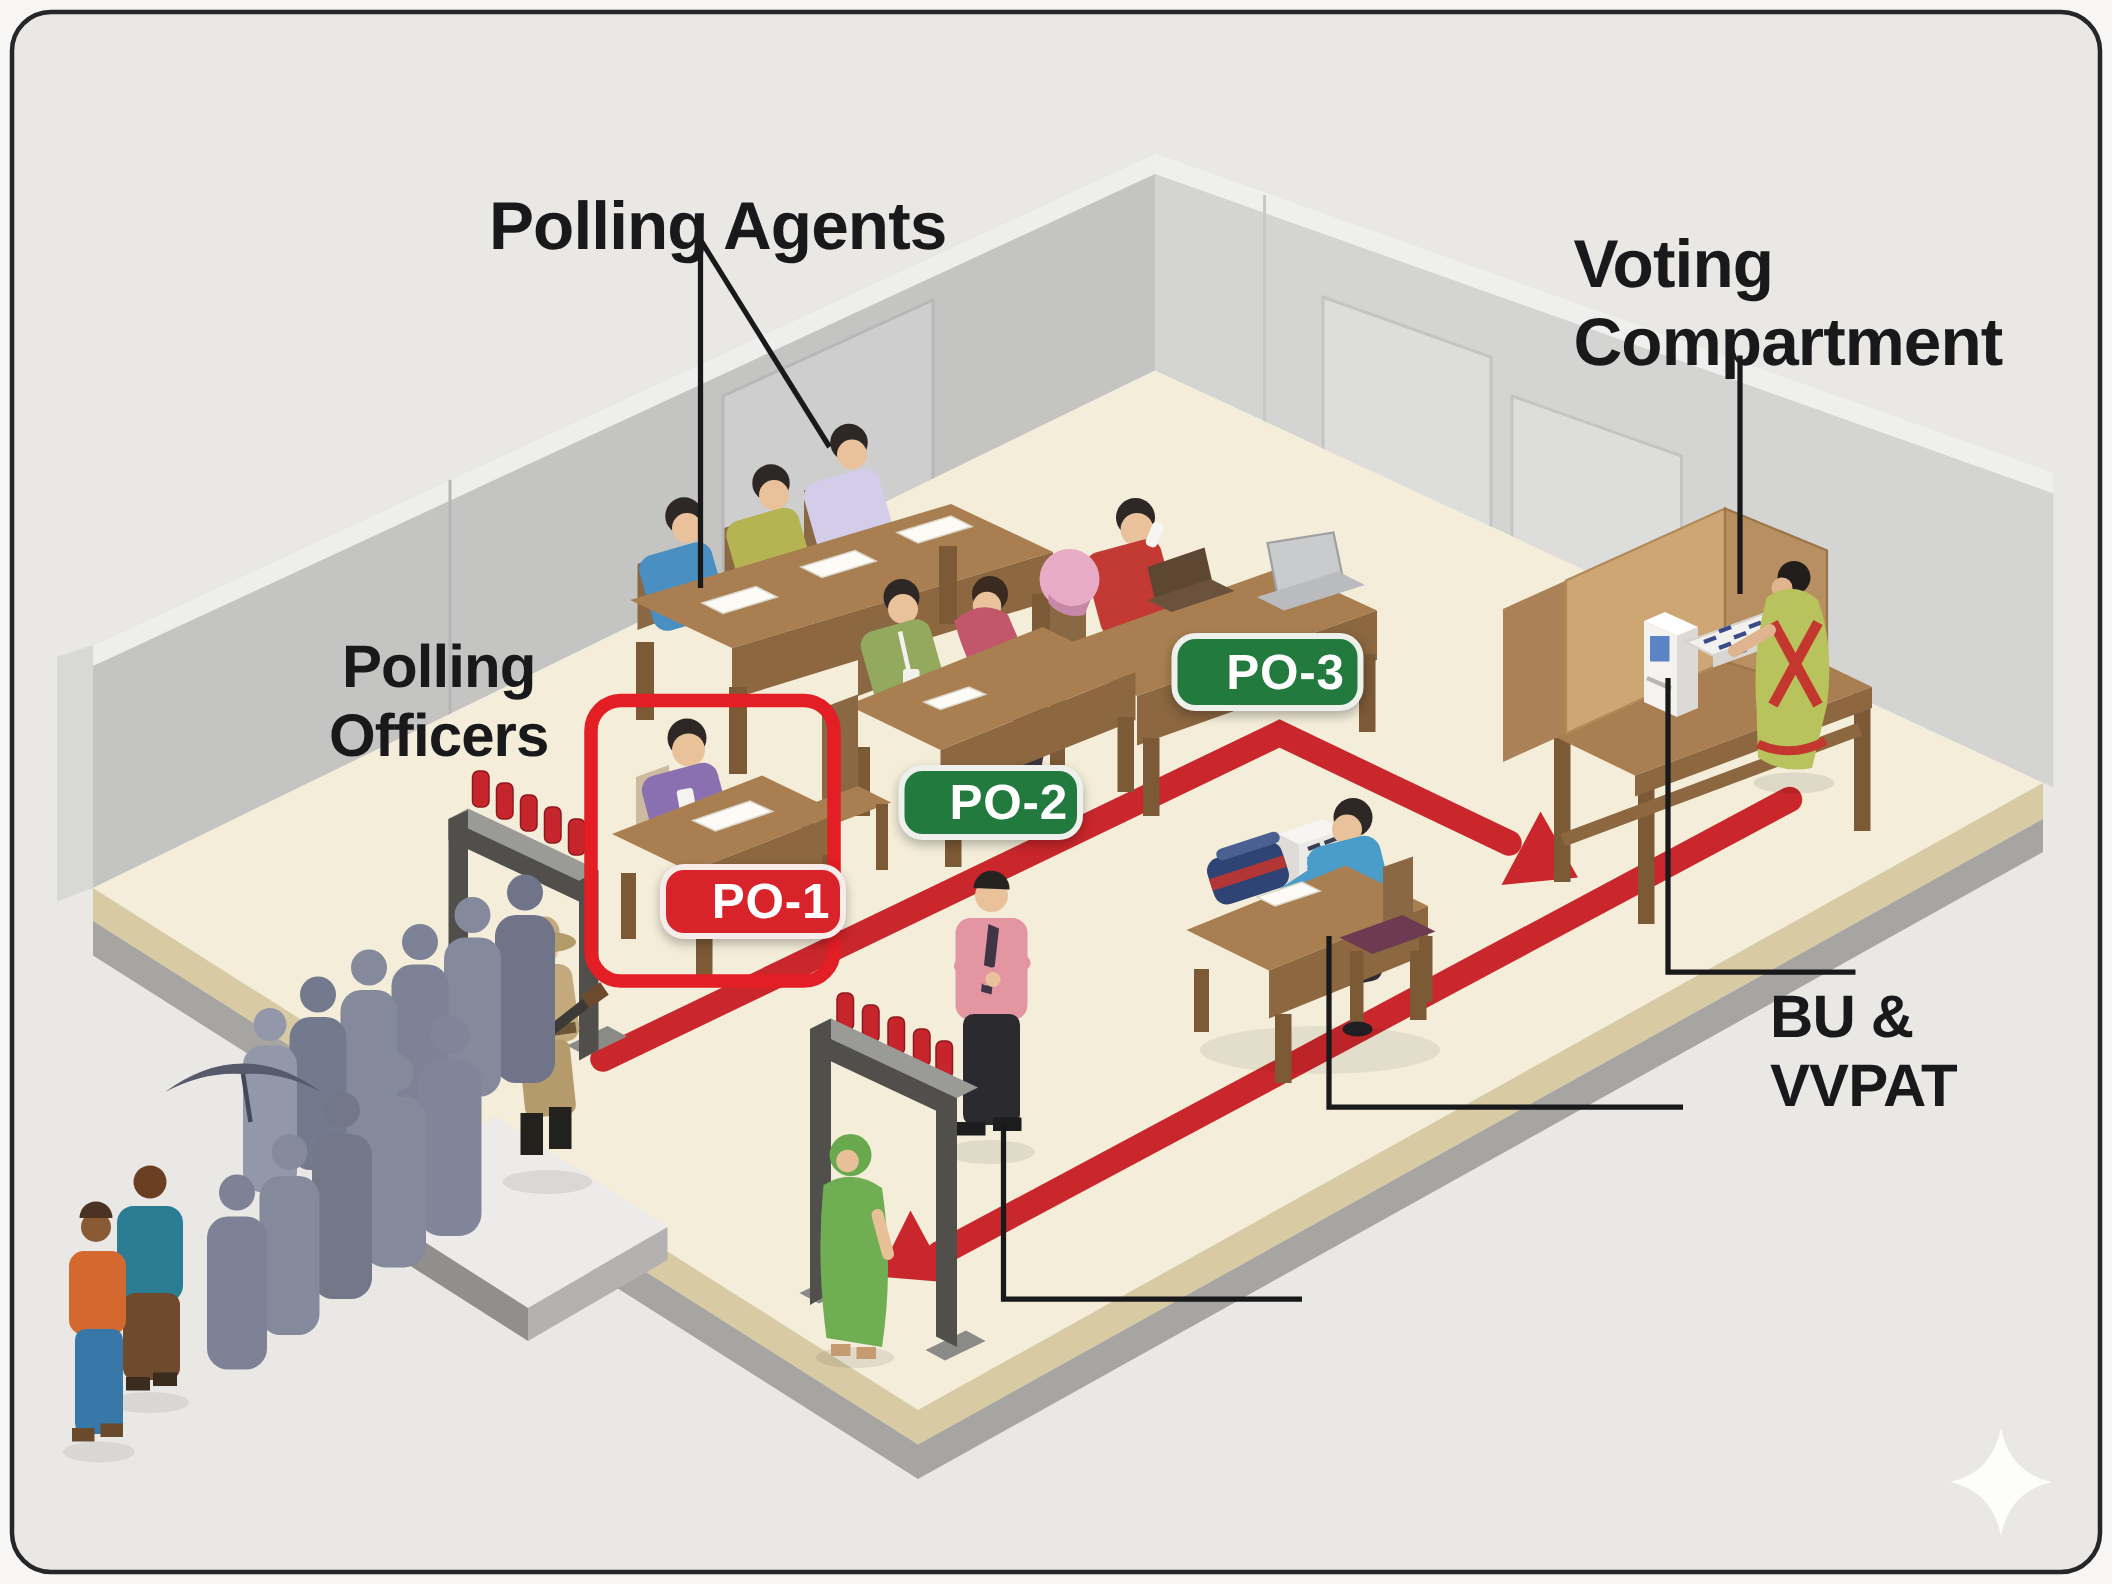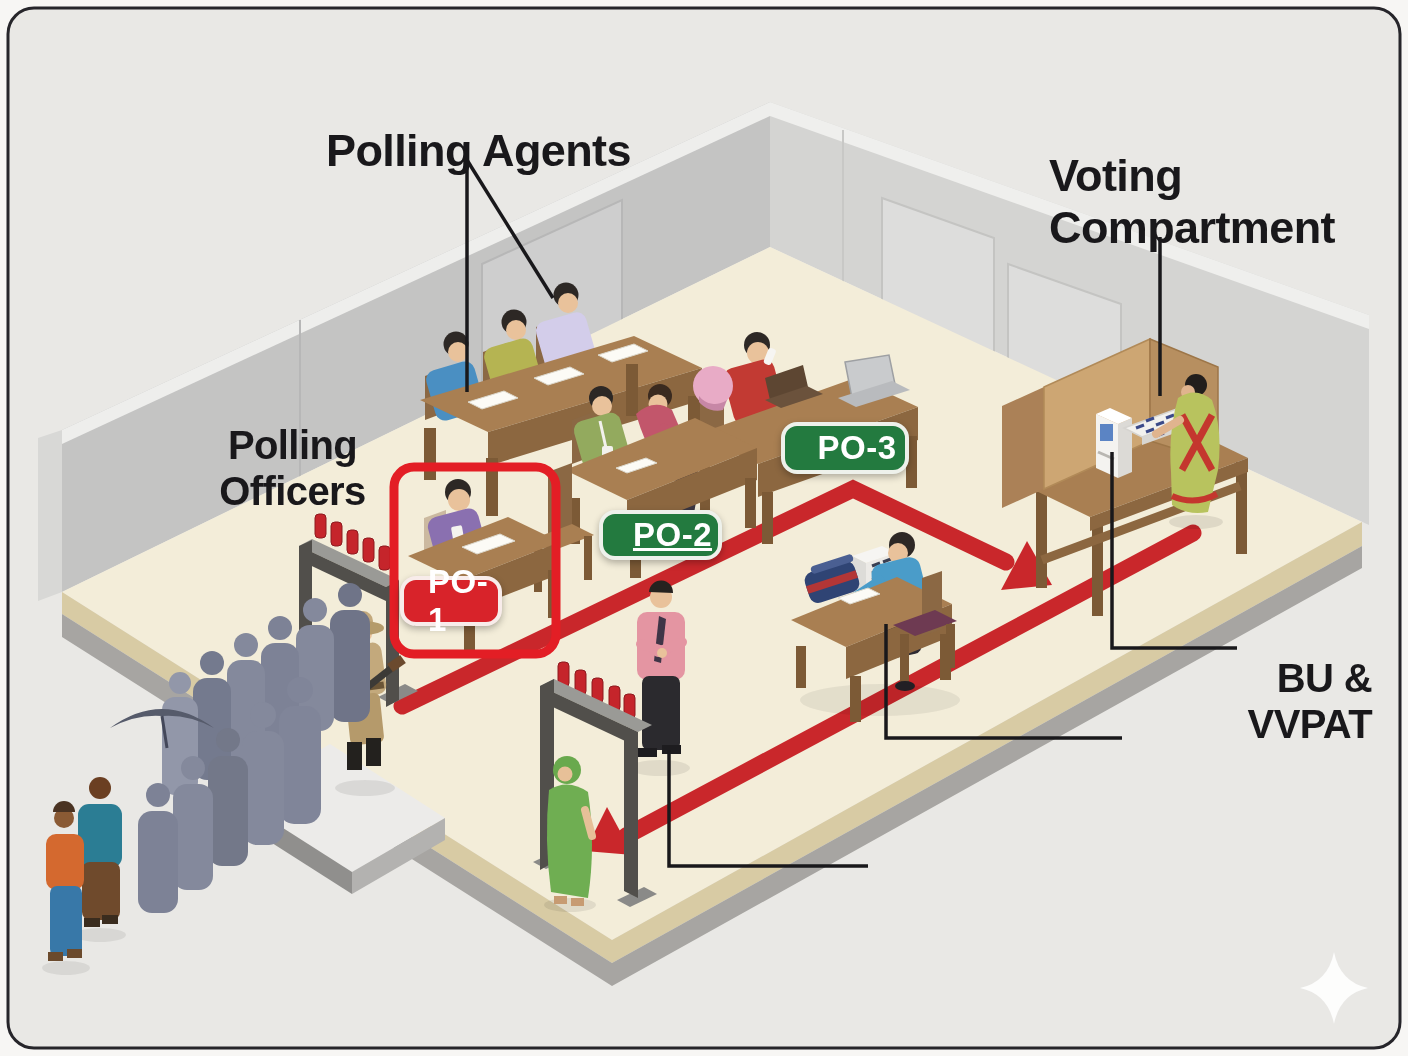--- a/index.html
+++ b/index.html
@@ -4,28 +4,28 @@
 <style>
   html,body{margin:0;padding:0;background:var(--page,#f7f6f4);}
   .stage{position:relative;width:1408px;height:1056px;overflow:hidden;
          font-family:"Liberation Sans",sans-serif;background:var(--page,#f7f6f4);}
   .stage svg{position:absolute;left:0;top:0;}
   .lbl{position:absolute;font-weight:700;color:var(--ink,#19181b);
        white-space:pre-line;letter-spacing:-0.6px;line-height:1.16;margin-top:24px;}
   .lbl-polling-agents{left:326px;top:101px;font-size:45px;}
   .lbl-voting-compartment{left:1049px;top:126px;font-size:45px;}
   .lbl-polling-officers{left:170px;top:398px;width:245px;text-align:center;font-size:40px;}
-  .lbl-bu-vvpat{left:1180px;top:631px;width:192px;text-align:right;font-size:40px;}
+  .lbl-bu-vvpat{left:1180px;top:631px;width:192px;font-size:40px;}
   .lbl-presiding-officer{left:1060px;top:731px;width:315px;text-align:center;font-size:43px;}
   .badge{position:absolute;display:flex;align-items:center;justify-content:center;
          box-sizing:border-box;color:#fff;font-weight:700;font-size:33px;
          border:4px solid rgba(250,248,244,.95);border-radius:16px;
          box-shadow:0 3px 7px rgba(0,0,0,.28);letter-spacing:.5px;padding-left:24px;}
-  .badge-po1{left:400px;top:576px;width:102px;height:50px;background:var(--badge-red,#d8232a);}
-  .badge-po2{left:599px;top:510px;width:123px;height:50px;background:var(--badge-green,#237a3f);text-decoration:underline;}
+  .badge-po1{left:440px;top:576px;width:124px;height:50px;background:var(--badge-red,#d8232a);}
+  .badge-po2{left:599px;top:510px;width:123px;height:50px;background:var(--badge-green,#237a3f);}
   .badge-po3{left:781px;top:422px;width:128px;height:52px;background:var(--badge-green,#237a3f);}
   
   .floor{fill:var(--floor-cream,#f3edd9);} .floorEdge{fill:var(--floor-edge-tan,#d8cba4);}
   .wallL{fill:var(--wall-left,#c4c4c3);} .wallR{fill:var(--wall-right,#d4d4d2);}
   .deskTop{fill:var(--desk-top,#a97f52);} .deskFront{fill:var(--desk-front,#8c6740);}
   .redFill{fill:var(--accent-red,#c9272b);}
   .redStroke{stroke:var(--accent-red,#c9272b);fill:none;stroke-width:17;stroke-linecap:round;}
   .inkLine{stroke:var(--ink,#19181b);stroke-width:3.5;fill:none;}
   .sil{fill:var(--silhouette-gray,#84899c);}
   .gate{fill:var(--gate-dark,#514f4b);} .gateTop{fill:#9a9a96;}

